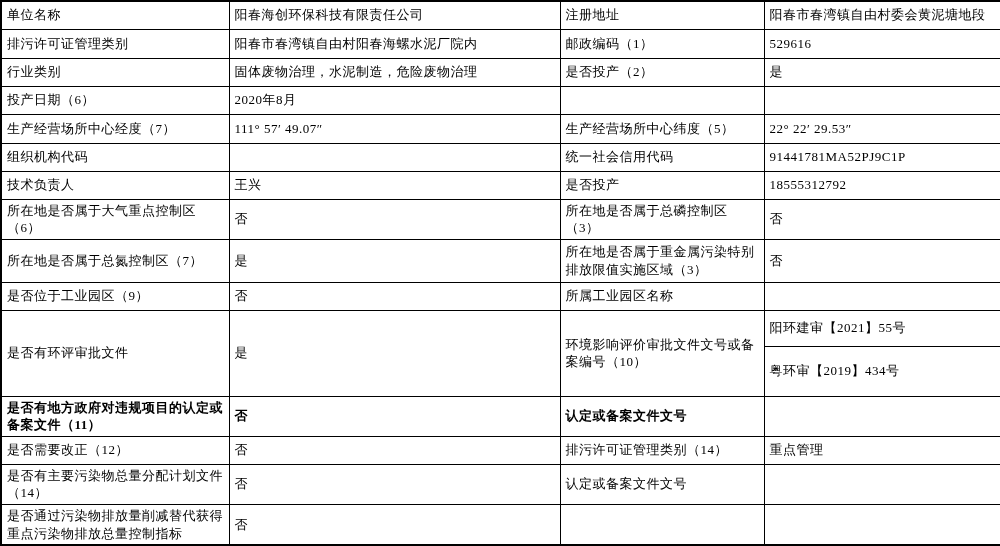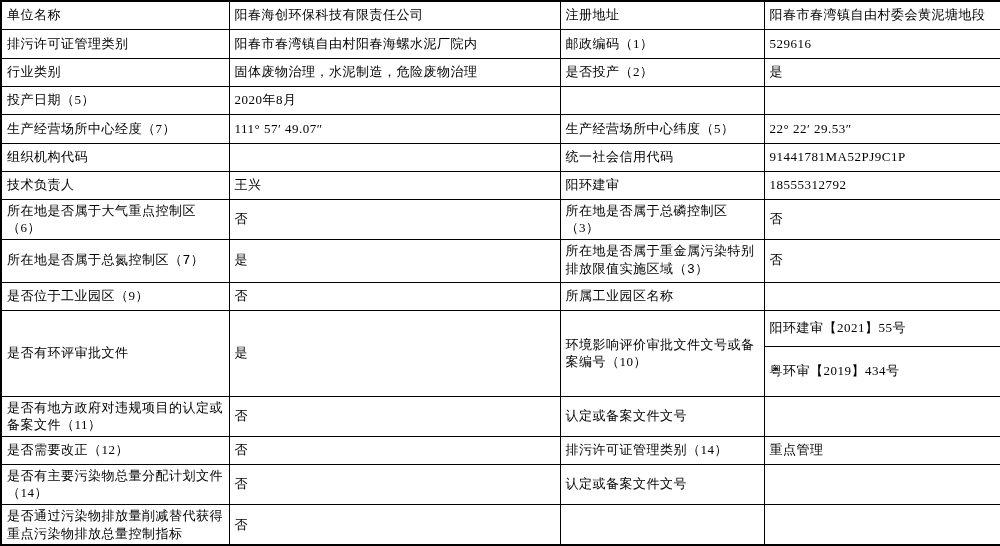--- a/index.html
+++ b/index.html
@@ -27,23 +27,23 @@
     line-height: 1.35;
     letter-spacing: 0.5px;
     vertical-align: middle;
     text-align: left;
     overflow: hidden;
     word-break: break-all;
   }
   tr.h28 { height: 28px; padding-left: 48px; }
   tr.h29 { height: 29px; }
   tr.h36 { height: 36px; }
-  tr.h38 { height: 38px; }
+  tr.h38 { height: 38px; font-weight: bold; }
   tr.h41 { height: 41px; }
-  tr.h43 { height: 43px; font-family: Liberation Mono, monospace; }
+  tr.h43 { height: 43px; }
   tr.h50 { height: 50px; }
 </style>
 </head>
 <body>
 
 <table class="info-table">
   <colgroup>
     <col style="width:228px">
     <col style="width:331px">
     <col style="width:204px">
@@ -62,41 +62,41 @@
       <td>邮政编码（1）</td>
       <td>529616</td>
     </tr>
     <tr class="h28">
       <td>行业类别</td>
       <td>固体废物治理，水泥制造，危险废物治理</td>
       <td>是否投产（2）</td>
       <td>是</td>
     </tr>
     <tr class="h28">
-      <td>投产日期（5）</td>
+      <td>投产日期（6）</td>
       <td>2020年8月</td>
       <td></td>
       <td></td>
     </tr>
     <tr class="h29">
       <td>生产经营场所中心经度（7）</td>
       <td>111° 57′ 49.07″</td>
       <td>生产经营场所中心纬度（5）</td>
       <td>22° 22′ 29.53″</td>
     </tr>
     <tr class="h28">
       <td>组织机构代码</td>
       <td></td>
       <td>统一社会信用代码</td>
       <td>91441781MA52PJ9C1P</td>
     </tr>
     <tr class="h28">
       <td>技术负责人</td>
       <td>王兴</td>
-      <td>阳环建审</td>
+      <td>是否投产</td>
       <td>18555312792</td>
     </tr>
     <tr class="h29">
       <td>所在地是否属于大气重点控制区（6）</td>
       <td>否</td>
       <td>所在地是否属于总磷控制区（3）</td>
       <td>否</td>
     </tr>
     <tr class="h43">
       <td>所在地是否属于总氮控制区（7）</td>

